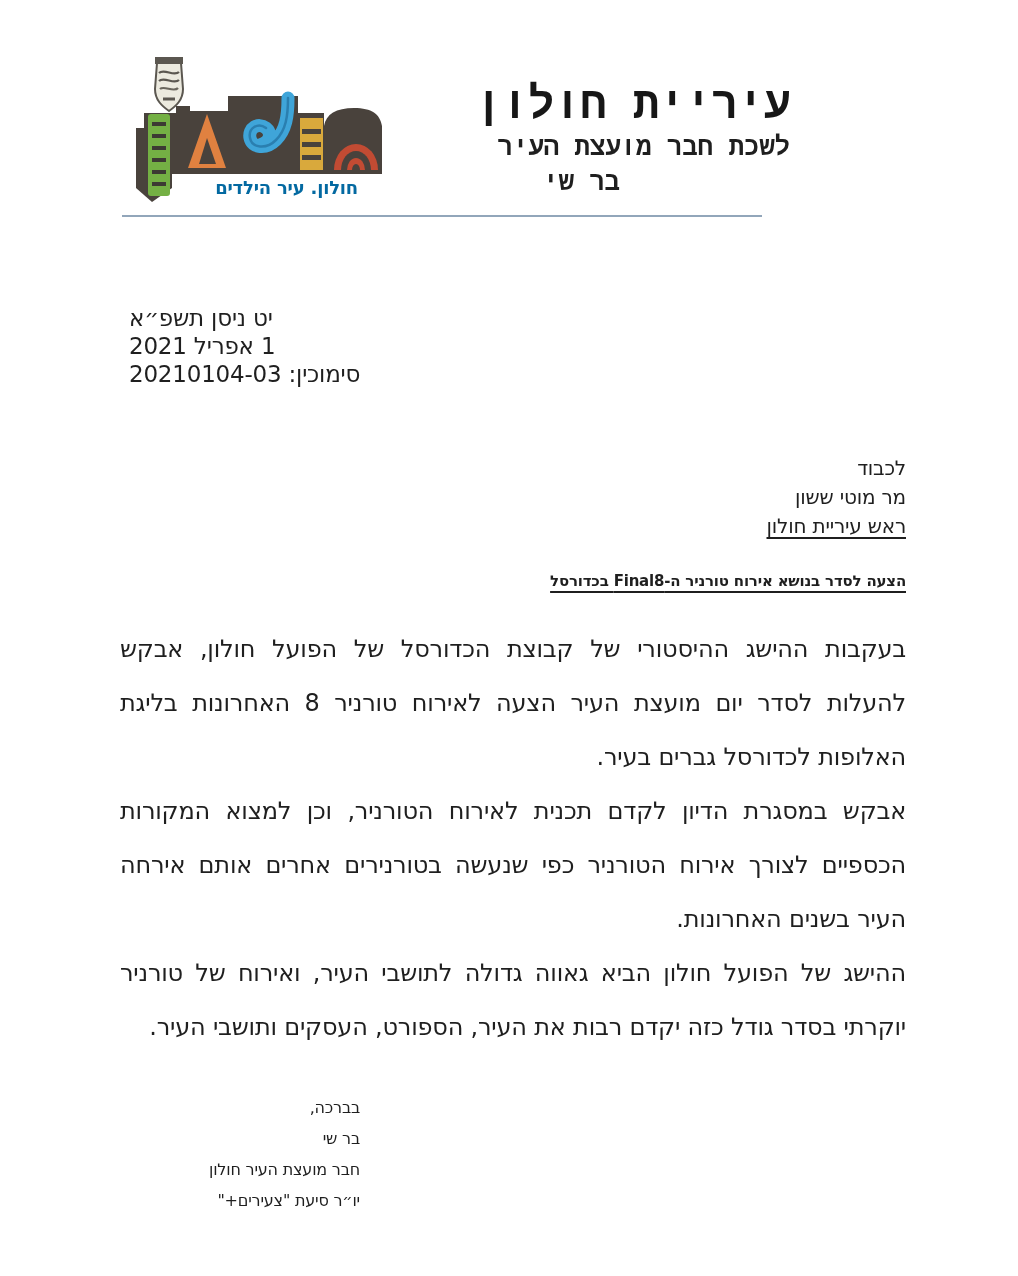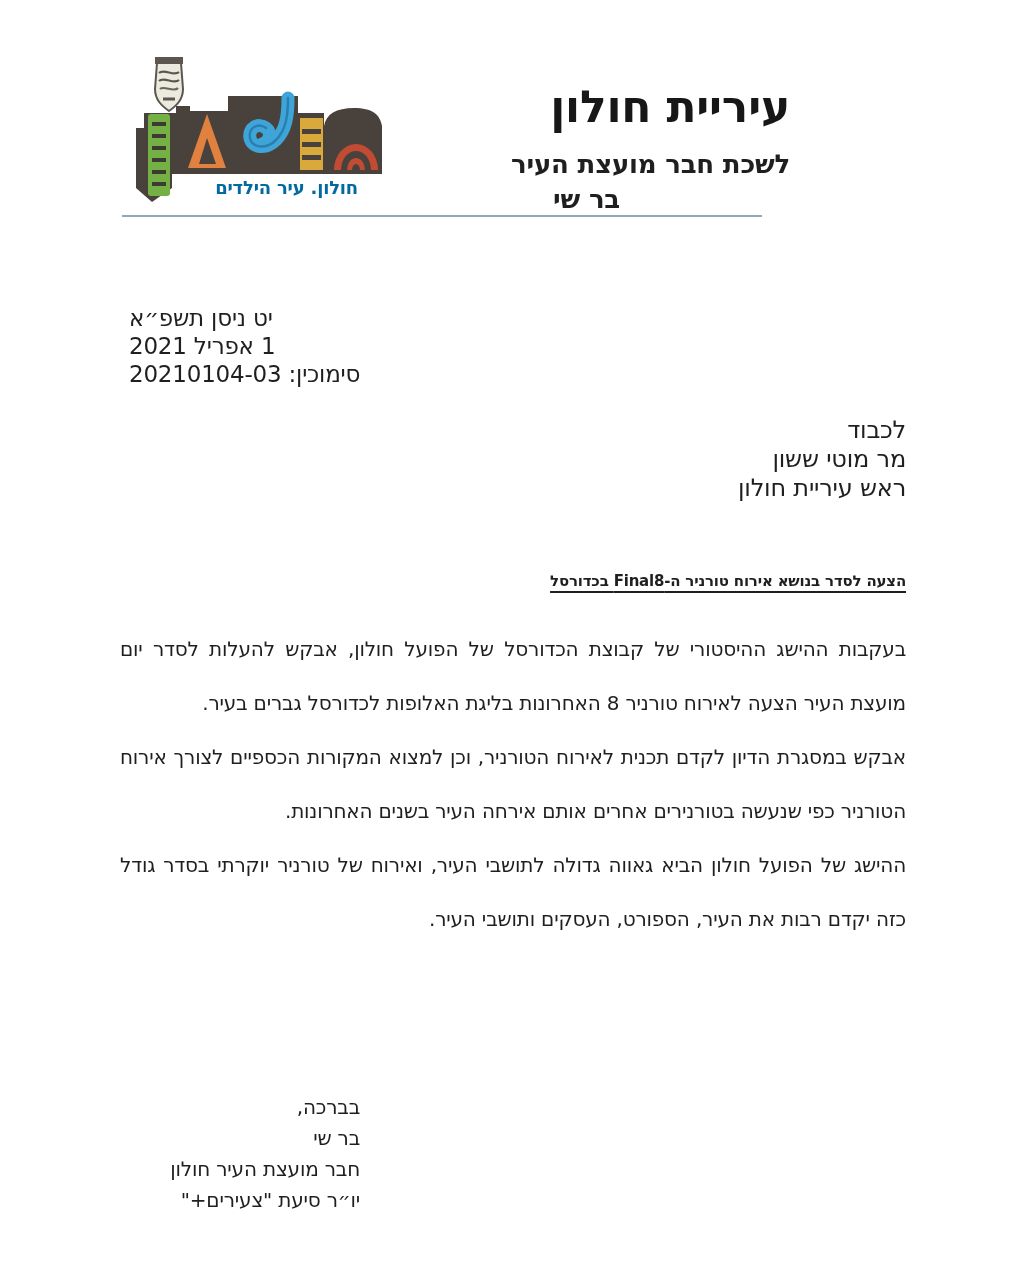--- a/index.html
+++ b/index.html
@@ -9,52 +9,52 @@
     color:#1f1f1f;overflow:hidden;letter-spacing:-0.2px;
   }
   
   .logo-block{position:absolute;left:128px;top:56px;width:262px;height:150px;}
   .logo-tagline{
     position:absolute;left:44px;top:121px;width:186px;
     direction:rtl;text-align:right;font-weight:bold;
     font-size:18px;color:#0369a1;white-space:nowrap;
   }
   
-  .header-text{position:absolute;right:228px;top:82px;direction:rtl;text-align:right;}
+  .header-text{position:absolute;right:228px;top:82px;direction:rtl;text-align:right;font-family:Liberation Mono, monospace;}
   .muni-title{font-size:44px;font-weight:bold;line-height:1.12;color:#171717;white-space:nowrap;}
-  .office-line{font-size:26px;font-weight:bold;margin-top:18px;white-space:nowrap;}
+  .office-line{font-size:26px;font-weight:bold;margin-top:2px;white-space:nowrap;}
   .member-line{font-size:26px;font-weight:bold;margin-top:5px;margin-right:170px;white-space:nowrap;}
   .separator{position:absolute;left:122px;top:215px;width:640px;height:2px;}
   
   .date-block{
     position:absolute;left:129px;top:304px;direction:rtl;text-align:left;
     font-size:23px;line-height:28px;white-space:nowrap;
   }
   
   .recipient{
-    position:absolute;right:112px;top:416px;direction:rtl;text-align:right;
-    font-size:24px;line-height:29px;
+    position:absolute;right:112px;top:454px;direction:rtl;text-align:right;
+    font-size:20px;line-height:29px;
   }
-  .recipient .underlined{text-underline-offset:4px;text-decoration-thickness:1.5px;}
+  .recipient .underlined{text-decoration:underline;text-underline-offset:4px;text-decoration-thickness:1.5px;}
   
   .subject{
     position:absolute;right:112px;top:572px;direction:rtl;text-align:right;
     font-size:15px;font-weight:bold;text-decoration:underline;
     text-underline-offset:5px;text-decoration-thickness:2px;white-space:nowrap;
   }
   
   .body-text{
     position:absolute;left:120px;right:112px;top:622px;
-    direction:rtl;text-align:justify;font-size:20px;line-height:54px;
+    direction:rtl;text-align:justify;font-size:24px;line-height:54px;
   }
   .body-text p{margin:0;}
   
   .signature{
     position:absolute;right:658px;top:1092px;direction:rtl;text-align:right;
-    font-size:20px;line-height:31px;white-space:nowrap;
+    font-size:16px;line-height:31px;white-space:nowrap;
   }
 </style>
 </head>
 <body>
 
 <div class="page">
 
   <div class="logo-block">
     <svg width="262" height="150" viewBox="0 0 262 150">
 

